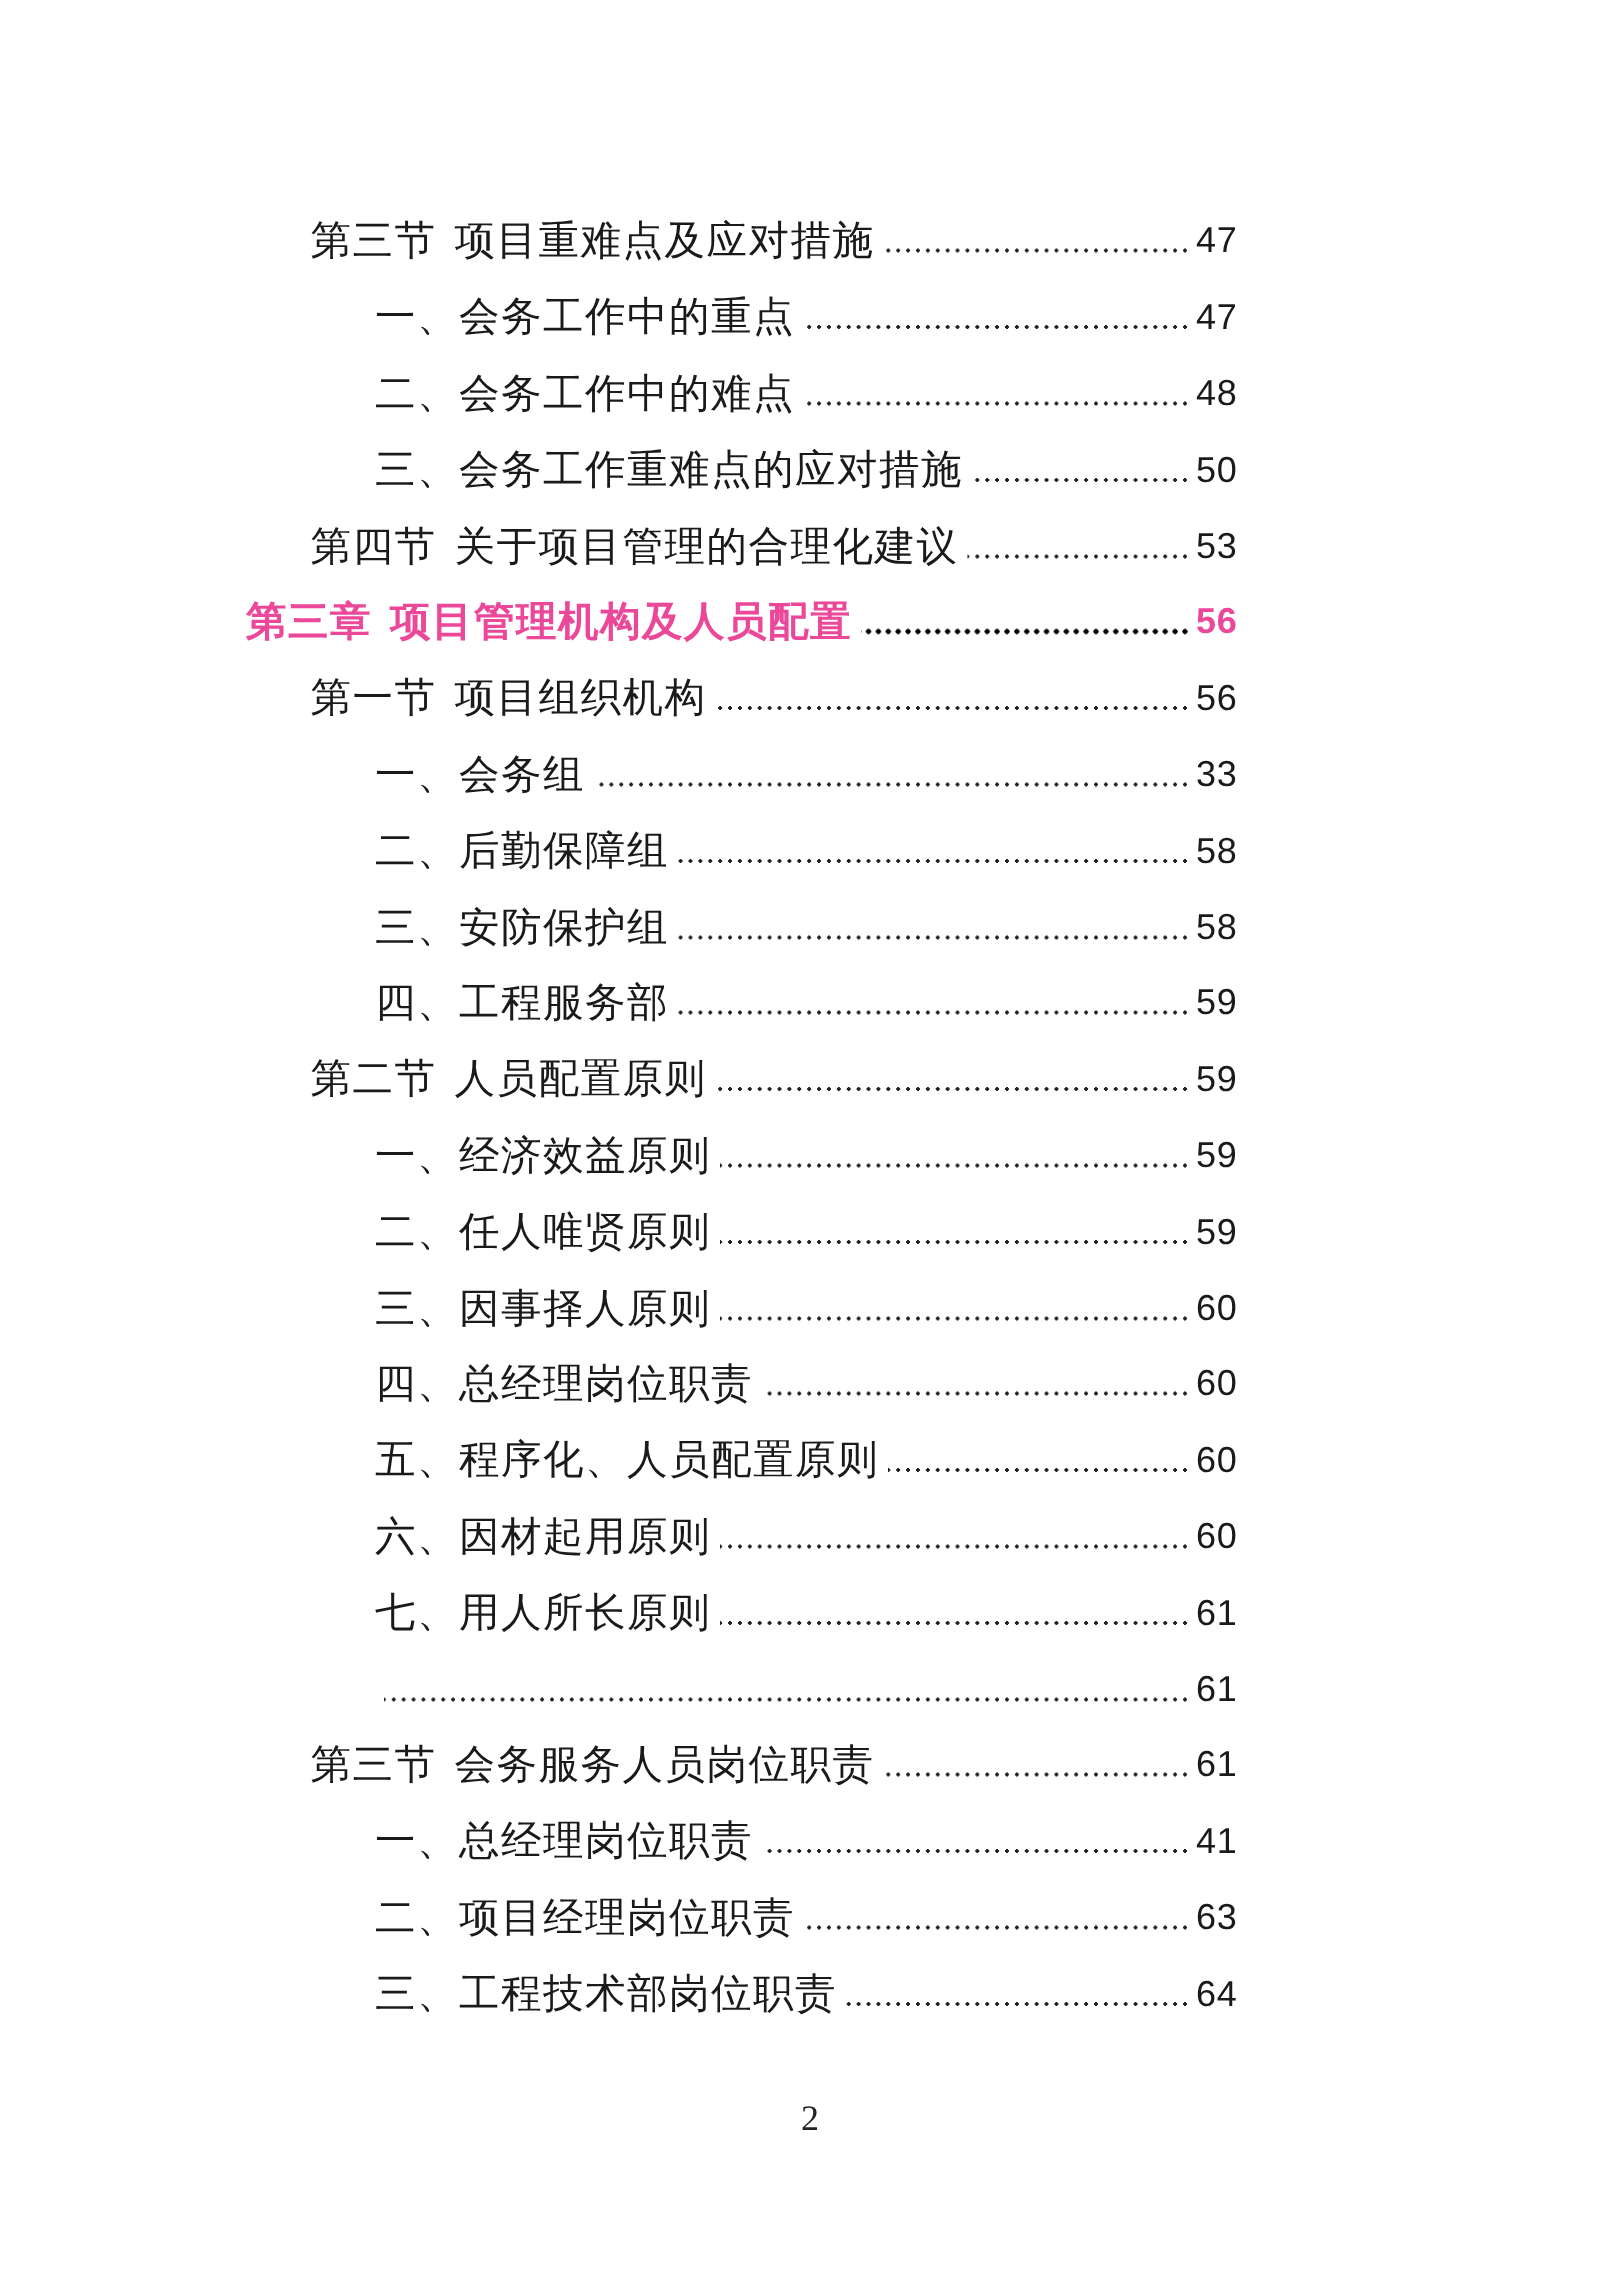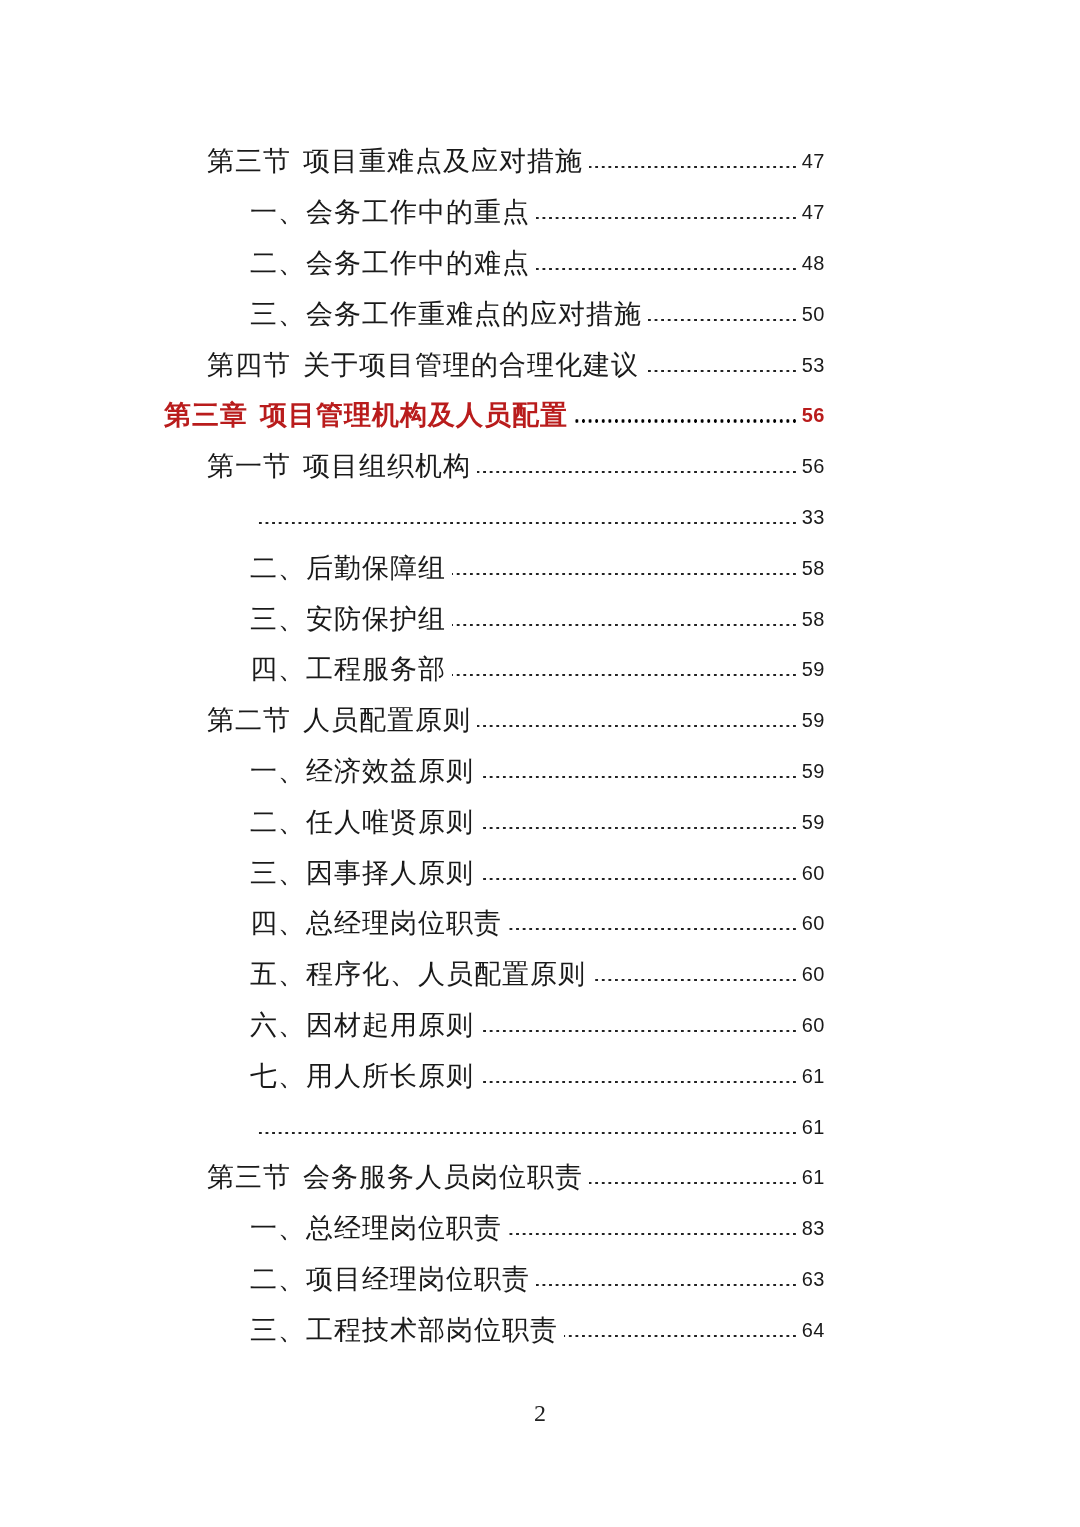--- a/index.html
+++ b/index.html
@@ -24,21 +24,21 @@
     .toc-row {
       position: relative;
       height: 50.8px;
       display: flex;
       align-items: center;
       box-sizing: border-box;
       padding-right: 164px;
       font-size: 27px;
       line-height: 50px;
     }
-    .toc-row.level-chapter { padding-left: 164px; font-weight: bold; color: #b91c1c; }
+    .toc-row.level-chapter { padding-left: 164px; font-weight: bold; color: #ec4899; }
     .toc-row.level-section { padding-left: 207px; }
     .toc-row.level-item { padding-left: 250px; }
     .toc-label {
       white-space: nowrap;
       flex: 0 0 auto;
       letter-spacing: 1px;
     }
     .toc-label .sep { display: inline-block; width: 12px; }
     .toc-leader {
       flex: 1 1 auto;
@@ -49,21 +49,21 @@
       background-repeat: repeat-x;
       background-position: right center;
     }
     .level-chapter .toc-leader {
       background-image: radial-gradient(circle, #000 1.6px, transparent 1.9px);
       height: 5px;
     }
     .toc-page {
       flex: 0 0 auto;
       font-family: "Liberation Sans", sans-serif;
-      font-size: 20px;
+      font-size: 24px;
       letter-spacing: 0.5px;
     }
     .page-number {
       position: absolute;
       top: 1400px;
       left: 0;
       width: 1080px;
       text-align: center;
       font-family: "Liberation Serif", serif;
       font-size: 24px;
@@ -103,20 +103,21 @@
     <span class="toc-label"><span>第三章</span><span class="sep"></span><span>项目管理机构及人员配置</span></span>
     <span class="toc-leader"></span>
     <span class="toc-page">56</span>
   </div>
   <div class="toc-row level-section">
     <span class="toc-label"><span>第一节</span><span class="sep"></span><span>项目组织机构</span></span>
     <span class="toc-leader"></span>
     <span class="toc-page">56</span>
   </div>
   <div class="toc-row level-item">
+    <span class="toc-label"><span>一、</span><span>会务组</span></span>
     <span class="toc-leader"></span>
     <span class="toc-page">33</span>
   </div>
   <div class="toc-row level-item">
     <span class="toc-label"><span>二、</span><span>后勤保障组</span></span>
     <span class="toc-leader"></span>
     <span class="toc-page">58</span>
   </div>
   <div class="toc-row level-item">
     <span class="toc-label"><span>三、</span><span>安防保护组</span></span>
@@ -173,21 +174,21 @@
     <span class="toc-page">61</span>
   </div>
   <div class="toc-row level-section">
     <span class="toc-label"><span>第三节</span><span class="sep"></span><span>会务服务人员岗位职责</span></span>
     <span class="toc-leader"></span>
     <span class="toc-page">61</span>
   </div>
   <div class="toc-row level-item">
     <span class="toc-label"><span>一、</span><span>总经理岗位职责</span></span>
     <span class="toc-leader"></span>
-    <span class="toc-page">83</span>
+    <span class="toc-page">41</span>
   </div>
   <div class="toc-row level-item">
     <span class="toc-label"><span>二、</span><span>项目经理岗位职责</span></span>
     <span class="toc-leader"></span>
     <span class="toc-page">63</span>
   </div>
   <div class="toc-row level-item">
     <span class="toc-label"><span>三、</span><span>工程技术部岗位职责</span></span>
     <span class="toc-leader"></span>
     <span class="toc-page">64</span>

